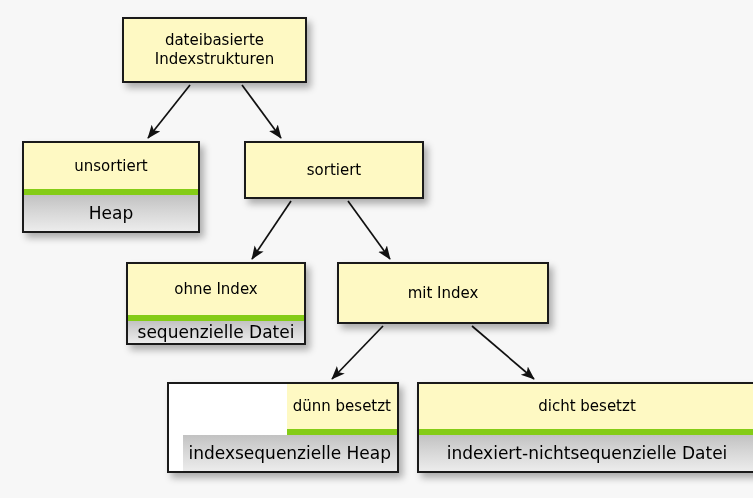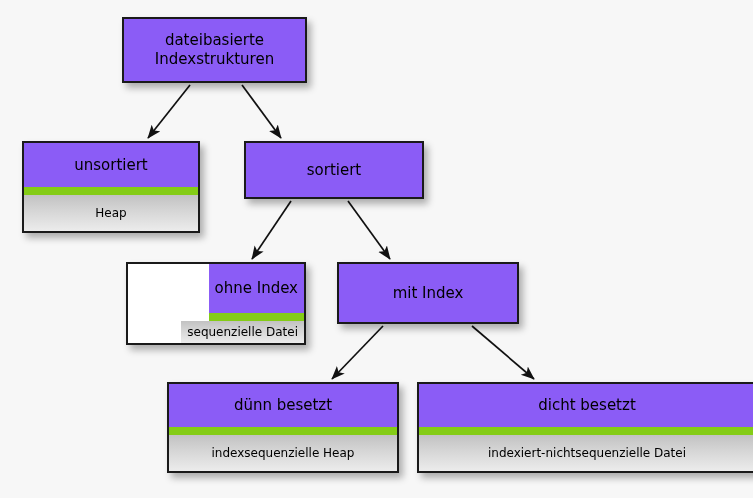--- a/index.html
+++ b/index.html
@@ -33,40 +33,40 @@
     background: #ffffff;
     box-shadow: 4px 5px 7px rgba(0,0,0,0.30);
     display: flex;
     flex-direction: column;
   }
   .node-title {
     flex: 1 1 auto;
     display: flex;
     align-items: center;
     justify-content: center;
-    background: #8b5cf6;
+    background: #fef9c3;
     color: #000000;
     font-size: 15px;
     line-height: 1.25;
     text-align: center;
     padding: 2px 6px;
     white-space: pre-line;
     box-sizing: border-box;
   }
   .node.has-sub .node-title {
-    border-bottom: 8px solid #84cc16;
+    border-bottom: 6px solid #84cc16;
   }
   .node-sub {
     flex: 0 0 auto;
     display: flex;
     align-items: center;
     justify-content: center;
     background: linear-gradient(to bottom, #c2c2c2 0%, #d6d6d6 45%, #ececec 100%);
     color: #000000;
-    font-size: 12px;
+    font-size: 17px;
     text-align: center;
     padding: 10px 6px;
     box-sizing: border-box;
   }
 </style>
 </head>
 <body style="background: rgb(247, 247, 247);">
 
 <div id="diagram">
 
@@ -91,28 +91,28 @@
         <div class="node-title">dateibasierte
 Indexstrukturen</div>
       </div>
       <div class="node has-sub" style="left: 22px; top: 141px; width: 178px; height: 92px;">
         <div class="node-title">unsortiert</div>
         <div class="node-sub" style="height: 36px; background: linear-gradient(rgb(194, 194, 194) 0%, rgb(214, 214, 214) 45%, rgb(236, 236, 236) 100%);">Heap</div>
       </div>
       <div class="node" style="left: 228px; top: 141px; width: 180px; height: 58px; margin-left: 16px;">
         <div class="node-title">sortiert</div>
       </div>
-      <div class="node has-sub" style="left: 126px; top: 262px; width: 180px; height: 83px; align-items: flex-end;">
+      <div class="node has-sub" style="left: 126px; top: 262px; width: 180px; height: 83px;">
         <div class="node-title">ohne Index</div>
         <div class="node-sub" style="height: 22px; background: linear-gradient(rgb(194, 194, 194) 0%, rgb(214, 214, 214) 45%, rgb(236, 236, 236) 100%);">sequenzielle Datei</div>
       </div>
-      <div class="node" style="left: 337px; top: 262px; width: 182px; height: 62px;">
+      <div class="node" style="left: 337px; top: 262px; width: 212px; height: 62px;">
         <div class="node-title">mit Index</div>
       </div>
-      <div class="node has-sub" style="left: 167px; top: 382px; width: 232px; height: 91px;">
+      <div class="node has-sub" style="left: 167px; top: 382px; width: 232px; height: 91px; align-items: flex-end;">
         <div class="node-title">dünn besetzt</div>
         <div class="node-sub" style="height: 36px; background: linear-gradient(rgb(194, 194, 194) 0%, rgb(214, 214, 214) 45%, rgb(236, 236, 236) 100%);">indexsequenzielle Heap</div>
       </div>
       <div class="node has-sub" style="left: 417px; top: 382px; width: 340px; height: 91px;">
         <div class="node-title">dicht besetzt</div>
         <div class="node-sub" style="height: 36px; background: linear-gradient(rgb(194, 194, 194) 0%, rgb(214, 214, 214) 45%, rgb(236, 236, 236) 100%);">indexiert-nichtsequenzielle Datei</div>
       </div>
     </div>
 
 </div>

